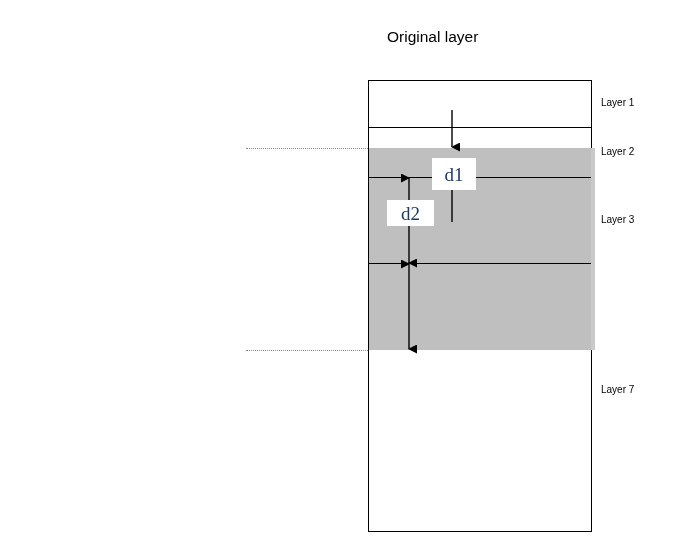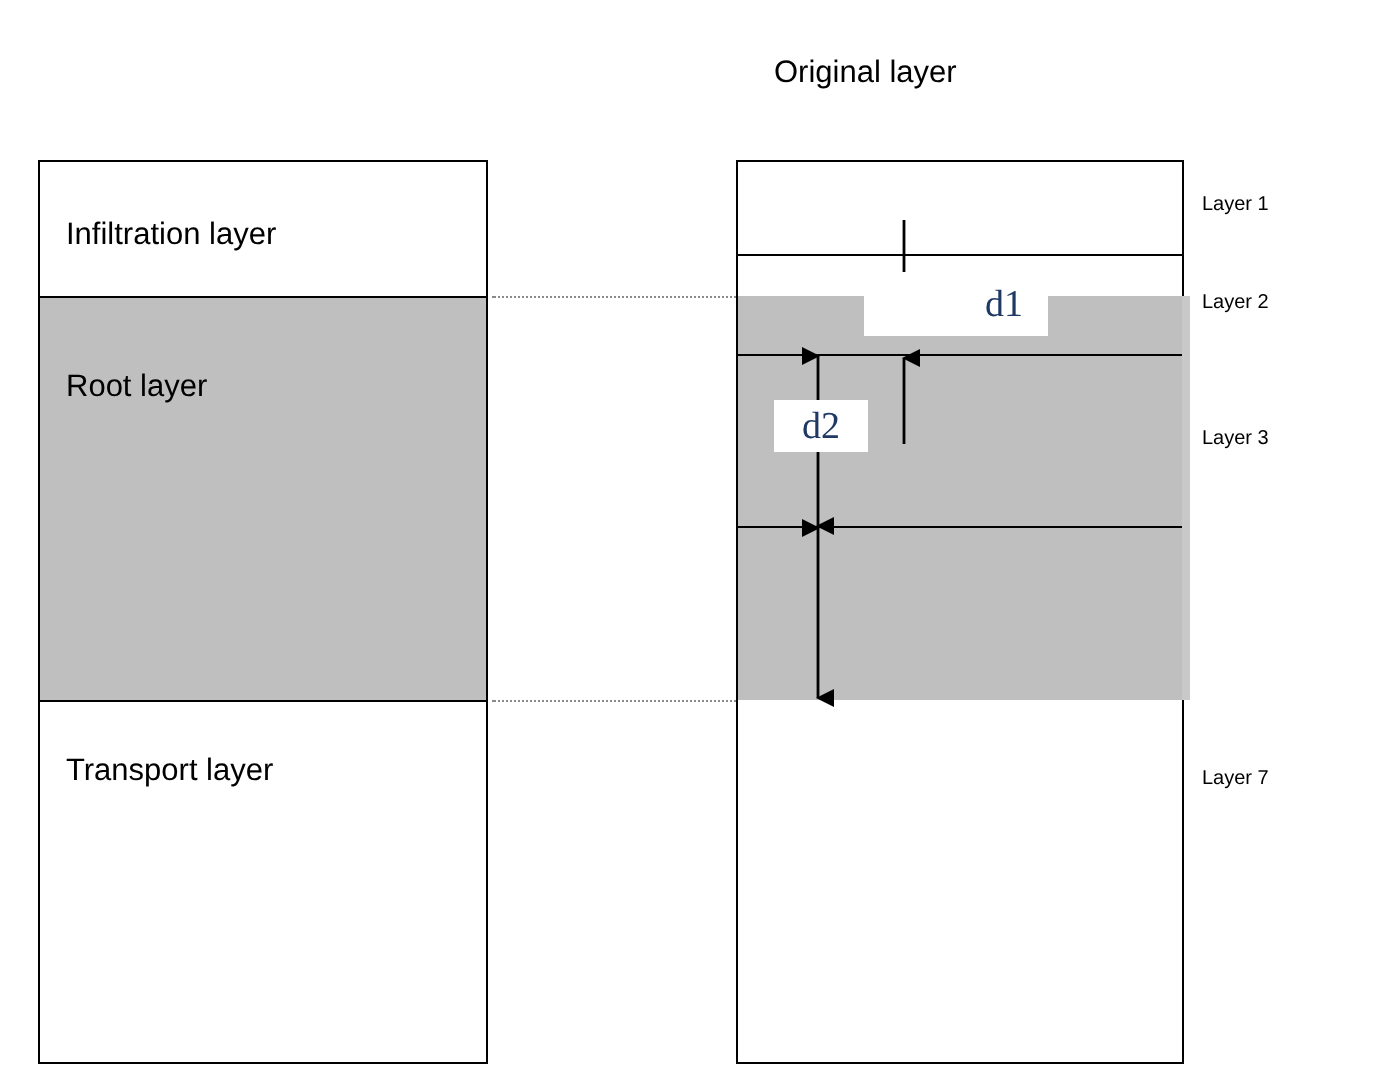--- a/index.html
+++ b/index.html
@@ -132,45 +132,32 @@
     background: #ffffff;
     font-family: "Liberation Serif", serif;
     font-size: 19px;
     line-height: 1;
     color: #1f3864;
     text-align: center;
     display: flex;
     align-items: center;
     justify-content: center;
   }
-  #d1-label { left: 432px; top: 136px; width: 44px; height: 32px; padding-left: 48px; }
+  #d1-label { left: 432px; top: 158px; width: 44px; height: 32px; }
   #d2-label { left: 387px; top: 200px; width: 47px; height: 26px; }
   #d3-label { left: 387px; top: 281px; width: 47px; height: 38px; }
 </style>
 </head>
 <body>
 
 <div class="canvas">
 
 
   <div class="heading" id="heading-right">Original layer</div>
 
-  <div class="column-box" id="sim-box">
-
-    <div class="fill" id="sim-gray"></div>
-
-    <div class="divider" id="sim-div-1"></div>
-    <div class="divider" id="sim-div-2"></div>
-
-    <div class="inner-label" id="label-infiltration">Infiltration layer</div>
-
-    <div class="inner-label" id="label-root">Root layer</div>
-
-    <div class="inner-label" id="label-transport">Transport layer</div>
-  </div>
 
   <div class="column-box" id="orig-box">
 
     <div class="fill" id="orig-gray"></div>
 
     <div class="gray-edge" style="right:-4px; top:67px; height:202px;"></div>
 
     <div class="divider" id="orig-div-1"></div>
     <div class="divider" id="orig-div-2"></div>
     <div class="divider" id="orig-div-3"></div>

